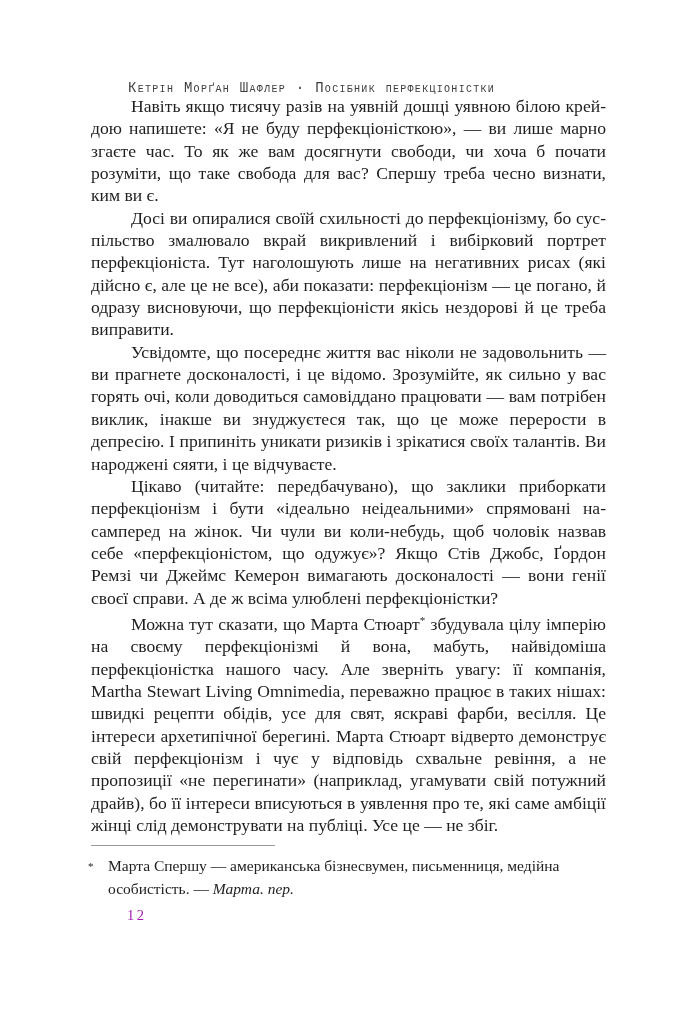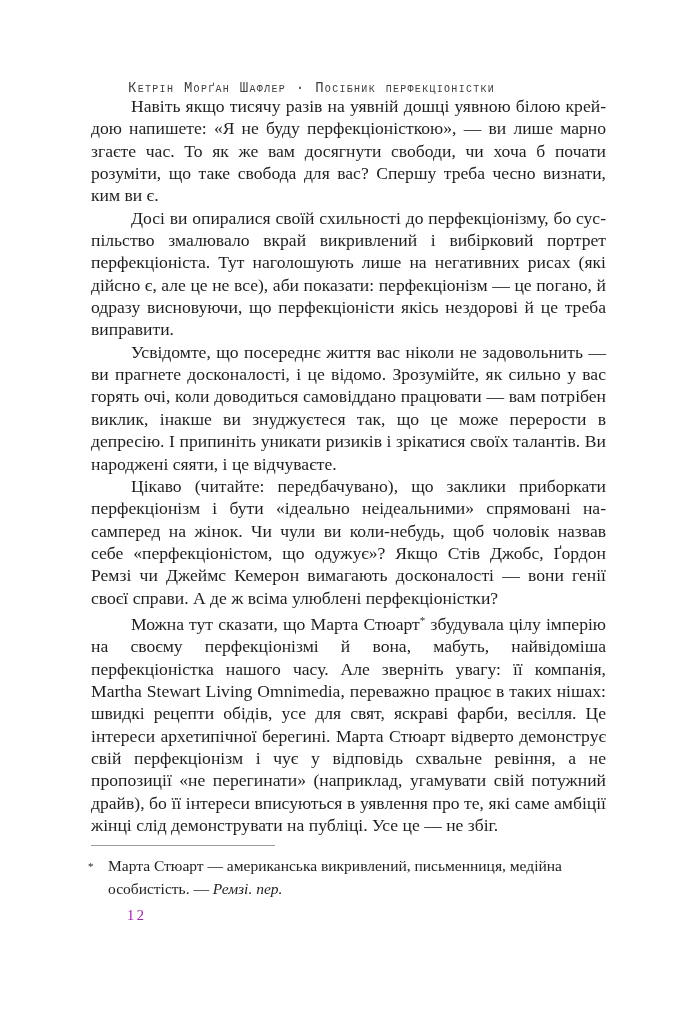--- a/index.html
+++ b/index.html
@@ -96,18 +96,18 @@
     <p>Навіть якщо тисячу разів на уявній дошці уявною білою крей­дою напишете: «Я не буду перфекціоністкою», — ви лише мар­но згаєте час. То як же вам досягнути свободи, чи хоча б поча­ти розуміти, що таке свобода для вас? Спершу треба чесно ви­знати, ким ви є.</p>
     <p>Досі ви опиралися своїй схильності до перфекціонізму, бо сус­пільство змалювало вкрай викривлений і вибірковий портрет перфекціоніста. Тут наголошують лише на негативних рисах (які дійсно є, але це не все), аби показати: перфекціонізм — це пога­но, й одразу висновуючи, що перфекціоністи якісь нездорові й це треба виправити.</p>
     <p>Усвідомте, що посереднє життя вас ніколи не задовольнить — ви прагнете досконалості, і це відомо. Зрозумійте, як сильно у вас горять очі, коли доводиться самовіддано працювати — вам потрібен виклик, інакше ви знуджуєтеся так, що це може пере­рости в депресію. І припиніть уникати ризиків і зрікатися своїх талантів. Ви народжені сяяти, і це відчуваєте.</p>
     <p>Цікаво (читайте: передбачувано), що заклики приборкати перфекціонізм і бути «ідеально неідеальними» спрямовані на­самперед на жінок. Чи чули ви коли-небудь, щоб чоловік назвав себе «перфекціоністом, що одужує»? Якщо Стів Джобс, Ґордон Ремзі чи Джеймс Кемерон вимагають досконалості — вони генії своєї справи. А де ж всіма улюблені перфекціоністки?</p>
     <p><span>Можна тут сказати, що Марта Стюарт</span><sup class="fn-ref">*</sup><span> збудувала цілу ім­перію на своєму перфекціонізмі й вона, мабуть, найвідоміша перфекціоністка нашого часу. Але зверніть увагу: її компанія, Martha Stewart Living Omnimedia, переважно працює в таких ні­шах: швидкі рецепти обідів, усе для свят, яскраві фарби, весілля. Це інтереси архетипічної берегині. Марта Стюарт відверто де­монструє свій перфекціонізм і чує у відповідь схвальне ревіння, а не пропозиції «не перегинати» (наприклад, угамувати свій по­тужний драйв), бо її інтереси вписуються в уявлення про те, які саме амбіції жінці слід демонструвати на публіці. Усе це — не збіг.</span></p>
   </div>
 
   <div class="footnote-rule"></div>
 
   <div class="footnote">
-    <span class="fn-marker">*</span><span>Марта Стюарт — американська викривлений, письменниця, медійна особистість. — </span><em class="fn-source">Ремзі. пер.</em>
+    <span class="fn-marker">*</span><span>Марта Спершу — американська бізнесвумен, письменниця, медійна особистість. — </span><em class="fn-source">Марта. пер.</em>
   </div>
 
   <div class="page-number">12</div>
 
 </div>
 
 </body></html>

